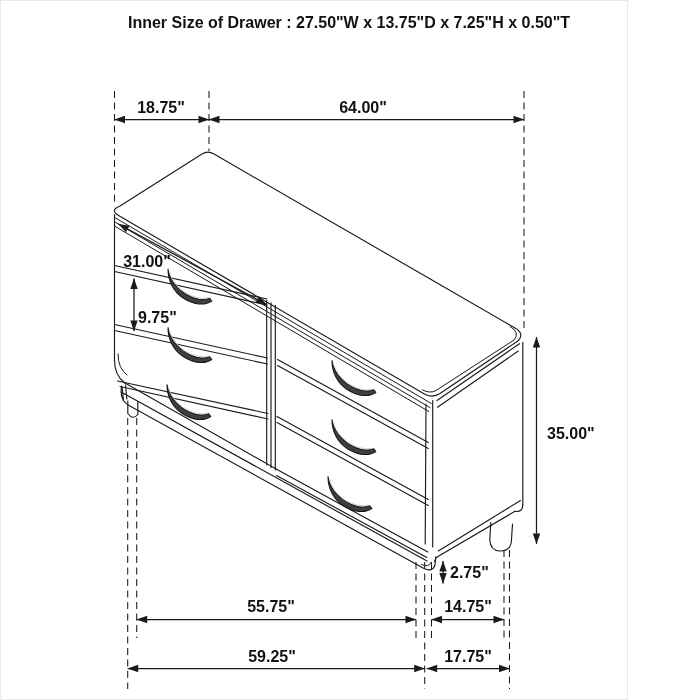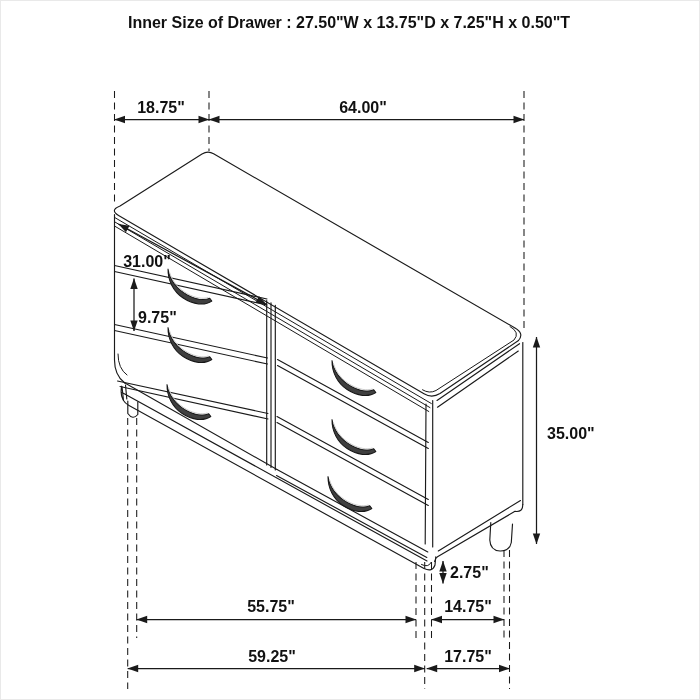--- a/index.html
+++ b/index.html
@@ -1,17 +1,17 @@
 <!DOCTYPE html>
 <html><head>
 <meta charset="utf-8">
 <style>
   html,body{margin:0;padding:0;background:#ffffff;}
   .canvas{
-    position:relative;width:700px;height:700px;background:#ffffff;
+    position:relative;width:628px;height:700px;background:#ffffff;
     font-family:"Liberation Sans",sans-serif;overflow:hidden;
     border:1px solid #e9e9e9;box-sizing:border-box;
   }
   svg{display:block}
   .ln{fill:none;stroke:#1a1a1a;stroke-width:1.15;stroke-linejoin:round;stroke-linecap:round}
   .thin{fill:none;stroke:#1a1a1a;stroke-width:1;stroke-linejoin:round;stroke-linecap:round}
   .dash{fill:none;stroke:#1a1a1a;stroke-width:1.05;stroke-dasharray:7 4.5;stroke-linecap:butt}
   .dim{fill:none;stroke:#1a1a1a;stroke-width:1.25;stroke-linecap:butt}
   .handle{fill:#3f3f3f;stroke:#161616;stroke-width:1;stroke-linejoin:round}
   .handle-hl{fill:none;stroke:#c9c9c9;stroke-width:0.9;stroke-linecap:round}

